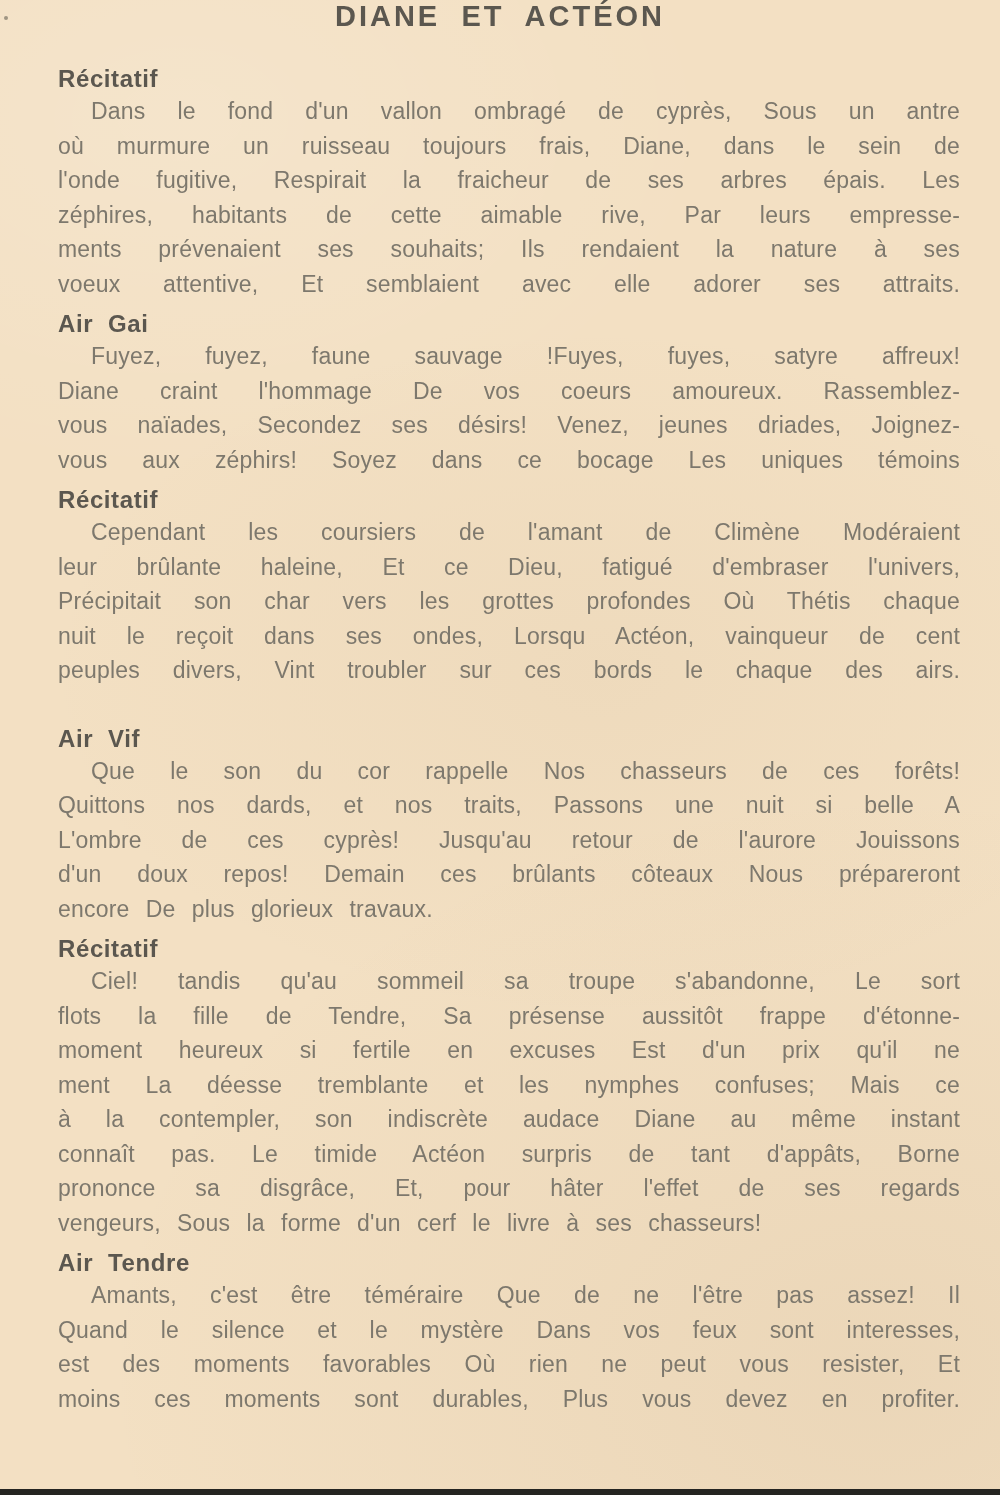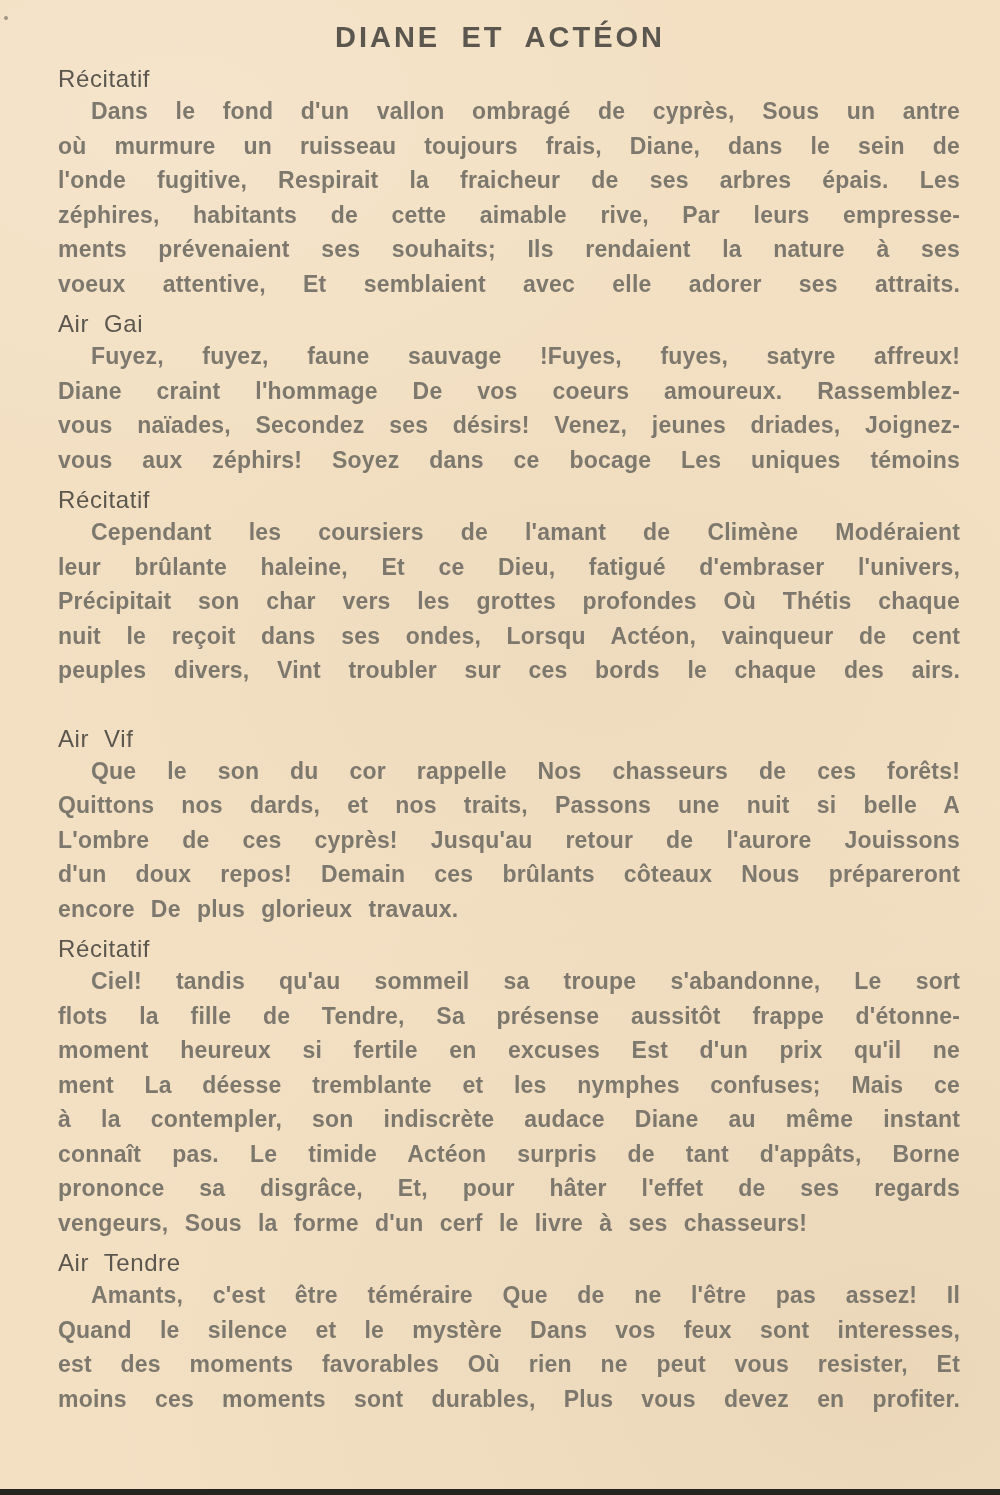--- a/index.html
+++ b/index.html
@@ -13,47 +13,46 @@
   .page {
     position: absolute;
     inset: 0;
     background:
       radial-gradient(900px 600px at 18% 8%, rgba(255,255,255,0.14), rgba(255,255,255,0) 60%),
       radial-gradient(1200px 900px at 88% 92%, rgba(140,100,55,0.08), rgba(140,100,55,0) 65%),
       radial-gradient(800px 500px at 60% 45%, rgba(150,110,60,0.05), rgba(150,110,60,0) 70%),
       var(--paper, #f3e0c3);
   }
   .title {
-    padding-top: 21px;
     height: 56px;
     text-align: center;
     font-size: 29px;
     font-weight: 700;
     letter-spacing: 3px;
     word-spacing: 0.35em;
     color: var(--heading-ink, #5b574f);
   }
   .content {
     margin: 0 40px 0 58px;
     overflow: hidden;
   }
   .heading {
     margin-top: 8px;
     font-size: 24px;
     line-height: 30px;
-    font-weight: 400;
+    font-weight: 700;
     letter-spacing: 0.6px;
     word-spacing: 0.32em;
     color: var(--heading-ink, #5b574f);
   }
   .section.gap-before { margin-top: 36px; }
   .line {
     font-size: 23px;
     line-height: 34.5px;
-    font-weight: 700;
+    font-weight: 400;
     color: var(--ink, #7d786d);
     word-spacing: 0.42em;
     letter-spacing: 0.2px;
     text-align: justify;
     text-align-last: justify;
   }
   .line.no-stretch { text-align-last: left; }
   .para .line:first-child { padding-left: 33px; }
   .bottom-bar {
     position: absolute;

